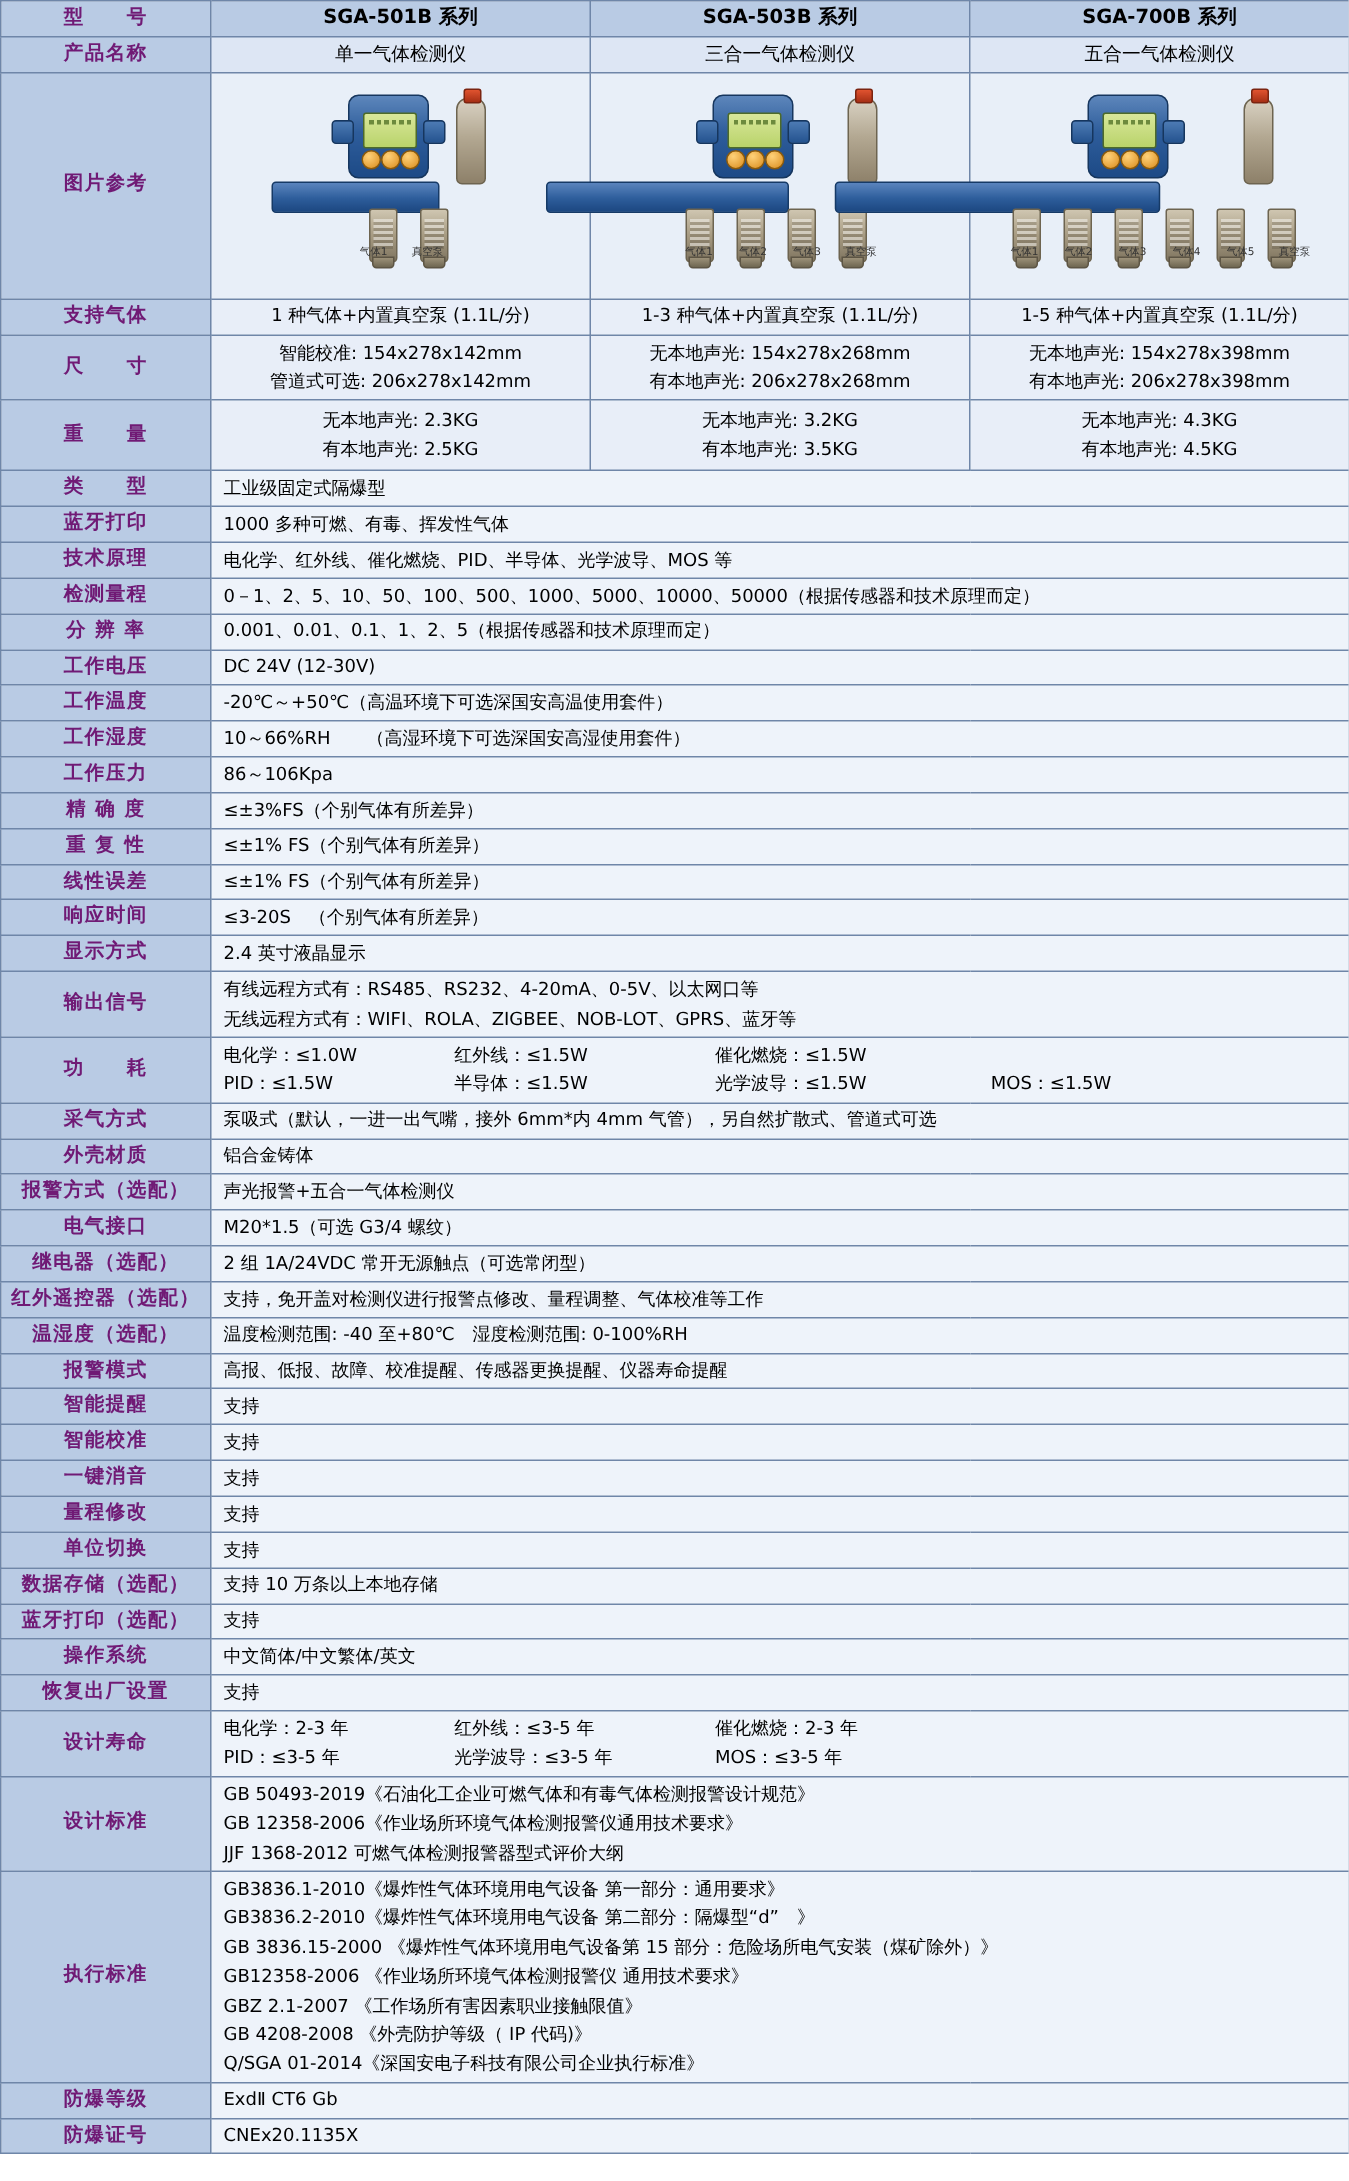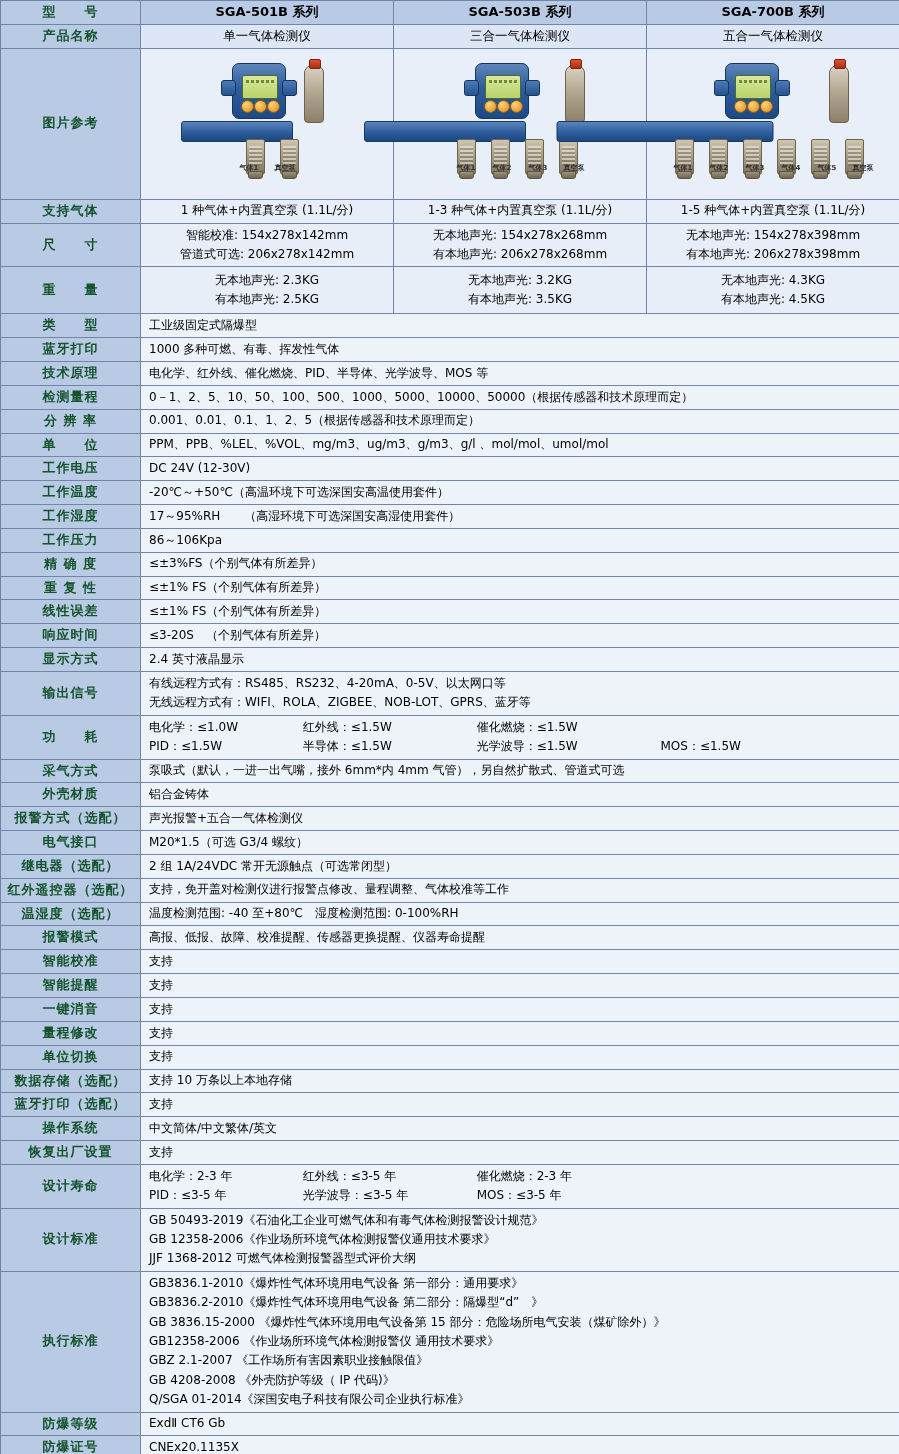--- a/index.html
+++ b/index.html
@@ -18,21 +18,21 @@
     vertical-align:middle;
     line-height:1.45;
   }
   .lbl{
     width:140px;
     background:#b9cbe4;
     text-align:center;
     font-weight:bold;
     font-size:13px;
     letter-spacing:1px;
-    color:#14532d;
+    color:#701a75;
   }
   .val{background:#eef3fa;padding-left:8px;}
   .val3{background:#e8eef8;text-align:center;}
   .hdr{
     background:#b9cbe4;
     text-align:center;
     font-weight:bold;
     font-size:13px;
   }
   .name{
@@ -93,21 +93,21 @@
   }
   .sensor:after{
     content:"";position:absolute;left:2px;top:6px;right:2px;height:20px;
     background:repeating-linear-gradient(180deg,rgba(255,255,255,.45) 0 2px,rgba(0,0,0,.12) 2px 4px);
   }
   .cap{
     position:absolute;bottom:-5px;left:1px;width:13px;height:6px;border-radius:0 0 3px 3px;
     background:linear-gradient(180deg,#9c9179,#6f6752);border:1px solid #5d5544;
   }
   .lbls{position:absolute;bottom:2px;left:0;right:0;text-align:center;font-size:7px;color:#333;}
-  .lbls span{display:inline-block;width:36px;font-weight:bold;}
+  .lbls span{display:inline-block;width:36px;}
   .rowline{padding:1px 0;}
   .pwr span{display:inline-block;}
 </style>
 </head>
 <body>
 
 <div id="sheet">
 <table>
   <colgroup>
     <col style="width:140px">
@@ -287,34 +287,30 @@
         </tr>
   <tr>
           <td class="lbl">检测量程</td>
           <td class="val" colspan="3">0－1、2、5、10、50、100、500、1000、5000、10000、50000（根据传感器和技术原理而定）</td>
         </tr>
   <tr>
           <td class="lbl">分 辨 率</td>
           <td class="val" colspan="3">0.001、0.01、0.1、1、2、5（根据传感器和技术原理而定）</td>
         </tr>
   <tr>
-          <td class="lbl">单　　位</td>
-          <td class="val" colspan="3">PPM、PPB、%LEL、%VOL、mg/m3、ug/m3、g/m3、g/l 、mol/mol、umol/mol</td>
-        </tr>
-  <tr>
           <td class="lbl">工作电压</td>
           <td class="val" colspan="3">DC 24V (12-30V)</td>
         </tr>
   <tr>
           <td class="lbl">工作温度</td>
           <td class="val" colspan="3">-20℃～+50℃（高温环境下可选深国安高温使用套件）</td>
         </tr>
   <tr>
           <td class="lbl">工作湿度</td>
-          <td class="val" colspan="3">17～95%RH　　（高湿环境下可选深国安高湿使用套件）</td>
+          <td class="val" colspan="3">10～66%RH　　（高湿环境下可选深国安高湿使用套件）</td>
         </tr>
   <tr>
           <td class="lbl">工作压力</td>
           <td class="val" colspan="3">86～106Kpa</td>
         </tr>
   <tr>
           <td class="lbl">精 确 度</td>
           <td class="val" colspan="3">≤±3%FS（个别气体有所差异）</td>
         </tr>
   <tr>
@@ -385,25 +381,25 @@
         </tr>
   <tr>
           <td class="lbl">温湿度（选配）</td>
           <td class="val" colspan="3">温度检测范围: -40 至+80℃　湿度检测范围: 0-100%RH</td>
         </tr>
   <tr>
           <td class="lbl">报警模式</td>
           <td class="val" colspan="3">高报、低报、故障、校准提醒、传感器更换提醒、仪器寿命提醒</td>
         </tr>
   <tr>
+          <td class="lbl">智能提醒</td>
+          <td class="val" colspan="3">支持</td>
+        </tr>
+  <tr>
           <td class="lbl">智能校准</td>
-          <td class="val" colspan="3">支持</td>
-        </tr>
-  <tr>
-          <td class="lbl">智能提醒</td>
           <td class="val" colspan="3">支持</td>
         </tr>
   <tr>
           <td class="lbl">一键消音</td>
           <td class="val" colspan="3">支持</td>
         </tr>
   <tr>
           <td class="lbl">量程修改</td>
           <td class="val" colspan="3">支持</td>
         </tr>

